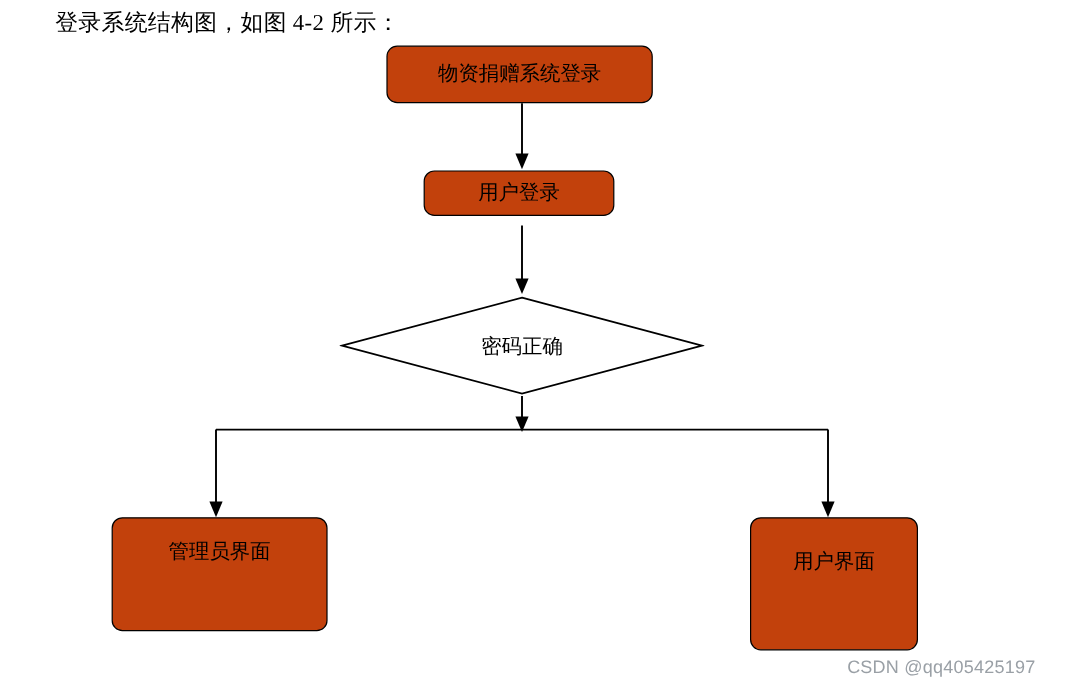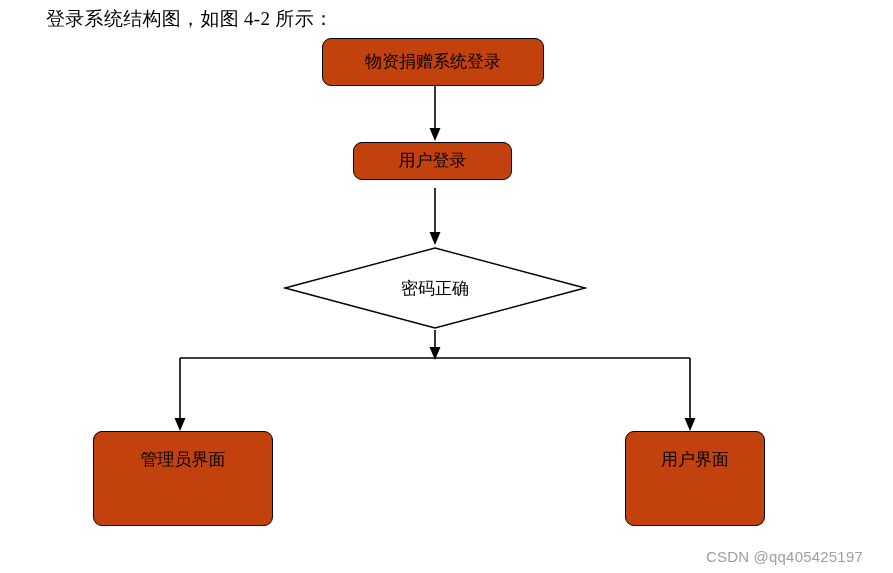--- a/index.html
+++ b/index.html
@@ -113,17 +113,17 @@
 
     <line x1="520" y1="28" x2="520" y2="92" stroke="#000000" stroke-width="1.6"></line>
     <polygon points="520,101 514.5,88 525.5,88" fill="#000000"></polygon>
   </svg>
 </div>
 
 <div class="node rounded" style="left:93px; top:431px; width:180px; height:95px;">
   <span style="position:relative; top:-18px;">管理员界面</span>
 </div>
 
-<div class="node rounded" style="left:625px; top:431px; width:140px; height:95px;">
+<div class="node rounded" style="left:625px; top:431px; width:140px; height:111px;">
   <span style="position:relative; top:-18px;">用户界面</span>
 </div>
 
 <div id="watermark">CSDN @qq405425197</div>
 
 </body></html>

